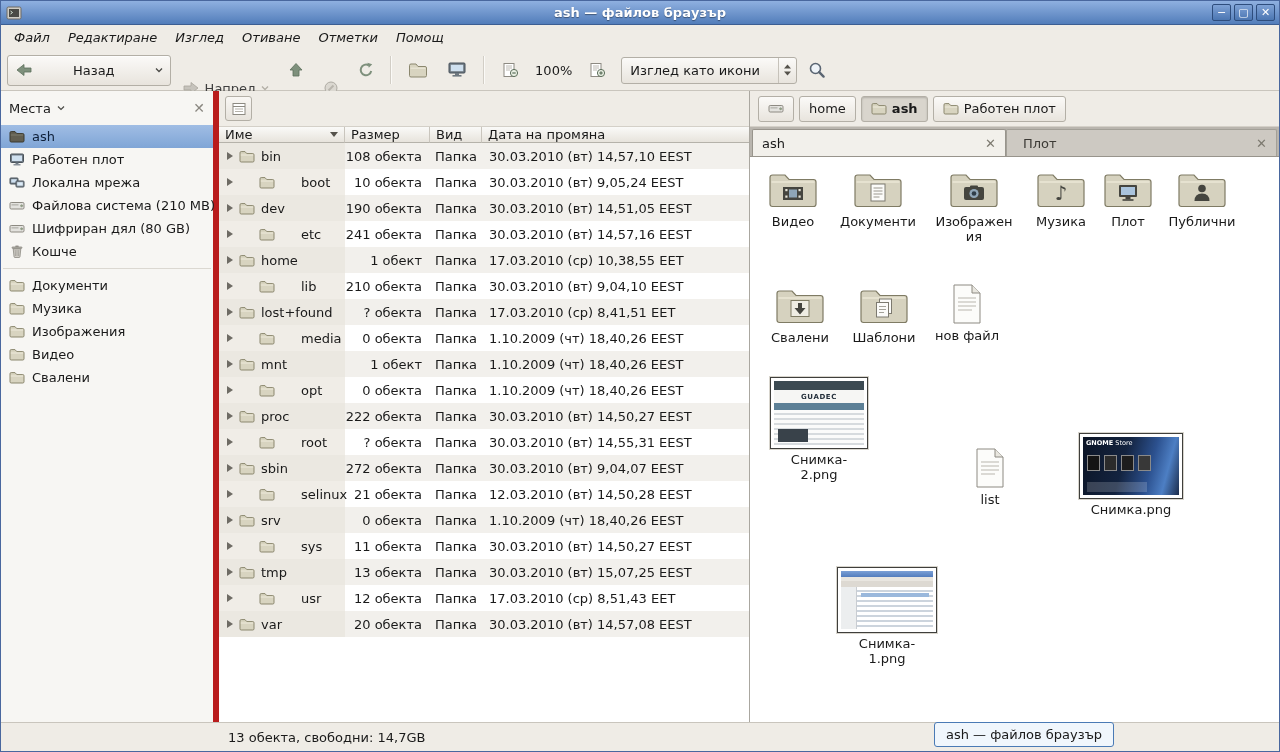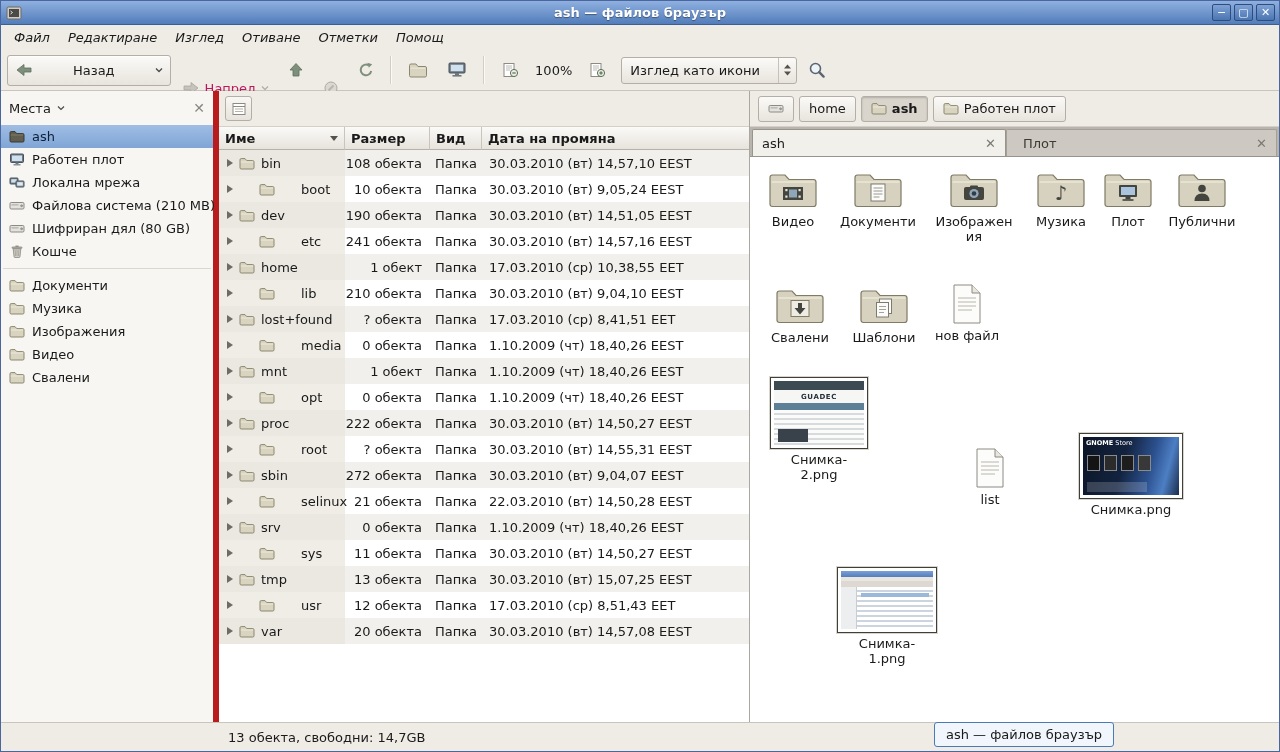--- a/index.html
+++ b/index.html
@@ -23,21 +23,21 @@
              flex:0 0 auto;font-style:italic; }
   .menu-item { padding:3px 9px; }
 
   
   .toolbar { height:41px; display:flex; align-items:center; padding:0 6px; gap:3px;
              border-bottom:1px solid #c9c5bd; background:#efece6; flex:0 0 auto; }
   .tb-btn { height:31px; display:flex; align-items:center; gap:5px; padding:0 7px; border-radius:3px;
             border:1px solid transparent; }
   .tb-btn.raised { border:1px solid #b3afa6; background:linear-gradient(#fbfaf8,#e8e4dd);
                    box-shadow:0 1px 0 rgba(255,255,255,.7) inset;gap:40px; }
-  .tb-btn.disabled { color:#be185d;margin-top:36px; }
+  .tb-btn.disabled { color:#404040;margin-top:36px; }
   .tb-sep { width:0; height:28px; border-left:1px solid #d2cec6; border-right:1px solid #fbfaf7; margin:0 5px; }
   .zoom-label { margin:0 5px; }
   .combo { height:27px; display:flex; align-items:center; border:1px solid #b3afa6; border-radius:3px;
            background:linear-gradient(#fbfaf8,#e8e4dd); margin-left:4px; width:176px; }
   .combo .combo-text { flex:1; padding:0 8px; white-space:nowrap; }
   .combo .spin { width:18px; align-self:stretch; border-left:1px solid #c6c2ba; display:flex;
                  align-items:center; justify-content:center; }
   .icon { display:inline-flex; align-items:center; justify-content:center; }
 
   
@@ -53,21 +53,21 @@
   .side-item.selected .side-label { color:#0e1f38; }
   .side-sep { height:0; border-top:1px solid #dbd8d1; margin:5px 2px; }
 
   
   .middle { width:531px; flex:0 0 auto; border-right:1px solid #aaa7a0; display:flex; flex-direction:column;
             background:#fff; }
   .pane-top { height:36px; background:#efece6; border-bottom:1px solid #d4d0c8; display:flex;
               align-items:center; padding:0 6px; flex:0 0 auto; }
   .mini-btn { width:27px; height:25px; border:1px solid #b3afa6; border-radius:3px;
               background:linear-gradient(#f9f7f4,#e7e3dc); display:flex; align-items:center; justify-content:center; }
-  .tree-header { display:flex; height:23px; flex:0 0 auto;font-weight:bold; }
+  .tree-header { display:flex; height:16px; flex:0 0 auto; }
   .h-cell { background:linear-gradient(#fafaf8,#e7e3dc); border-right:1px solid #c9c5bd;
             border-bottom:1px solid #b5b2aa; padding:2px 6px; display:flex; align-items:center; gap:4px;
             white-space:nowrap; overflow:hidden; }
   .h-cell.c0 { width:126px; } .h-cell.c1 { width:85px; } .h-cell.c2 { width:52px; } .h-cell.c3 { flex:1; border-right:none; }
   .sort-arrow { margin-left:auto; width:0; height:0; border-left:4px solid transparent; border-right:4px solid transparent;
                 border-top:5px solid #55524b; }
   .tree-body { flex:1; overflow:hidden; }
   .t-row { display:flex; height:26px; align-items:stretch; }
   .t-row.odd  { background:#f2f0ec; }
   .t-row.even { background:#ffffff; }
@@ -604,21 +604,21 @@
               <span class="icon">
                 <svg width="16" height="13" viewBox="0 0 16 13">
                   <path d="M1 2.8 Q1 1.6 2.2 1.6 L6 1.6 L7.8 3.6 L13.8 3.6 Q15 3.6 15 4.8 L15 10.8 Q15 12 13.8 12 L2.2 12 Q1 12 1 10.8 Z" fill="#d8d4c0" stroke="#8b876e"></path>
                   <path d="M1.8 5 L14.2 5" stroke="#eeeadb"></path>
                 </svg>
               </span>
               <span>selinux</span>
             </div>
             <div class="c-size">21 обекта</div>
             <div class="c-type">Папка</div>
-            <div class="c-date">22.03.2010 (вт) 14,50,28 EEST</div>
+            <div class="c-date">12.03.2010 (вт) 14,50,28 EEST</div>
           </div>
           <div class="t-row odd">
             <div class="c-name">
               <span class="expander"></span>
               <span class="icon">
                 <svg width="16" height="13" viewBox="0 0 16 13">
                   <path d="M1 2.8 Q1 1.6 2.2 1.6 L6 1.6 L7.8 3.6 L13.8 3.6 Q15 3.6 15 4.8 L15 10.8 Q15 12 13.8 12 L2.2 12 Q1 12 1 10.8 Z" fill="#d8d4c0" stroke="#8b876e"></path>
                   <path d="M1.8 5 L14.2 5" stroke="#eeeadb"></path>
                 </svg>
               </span>

